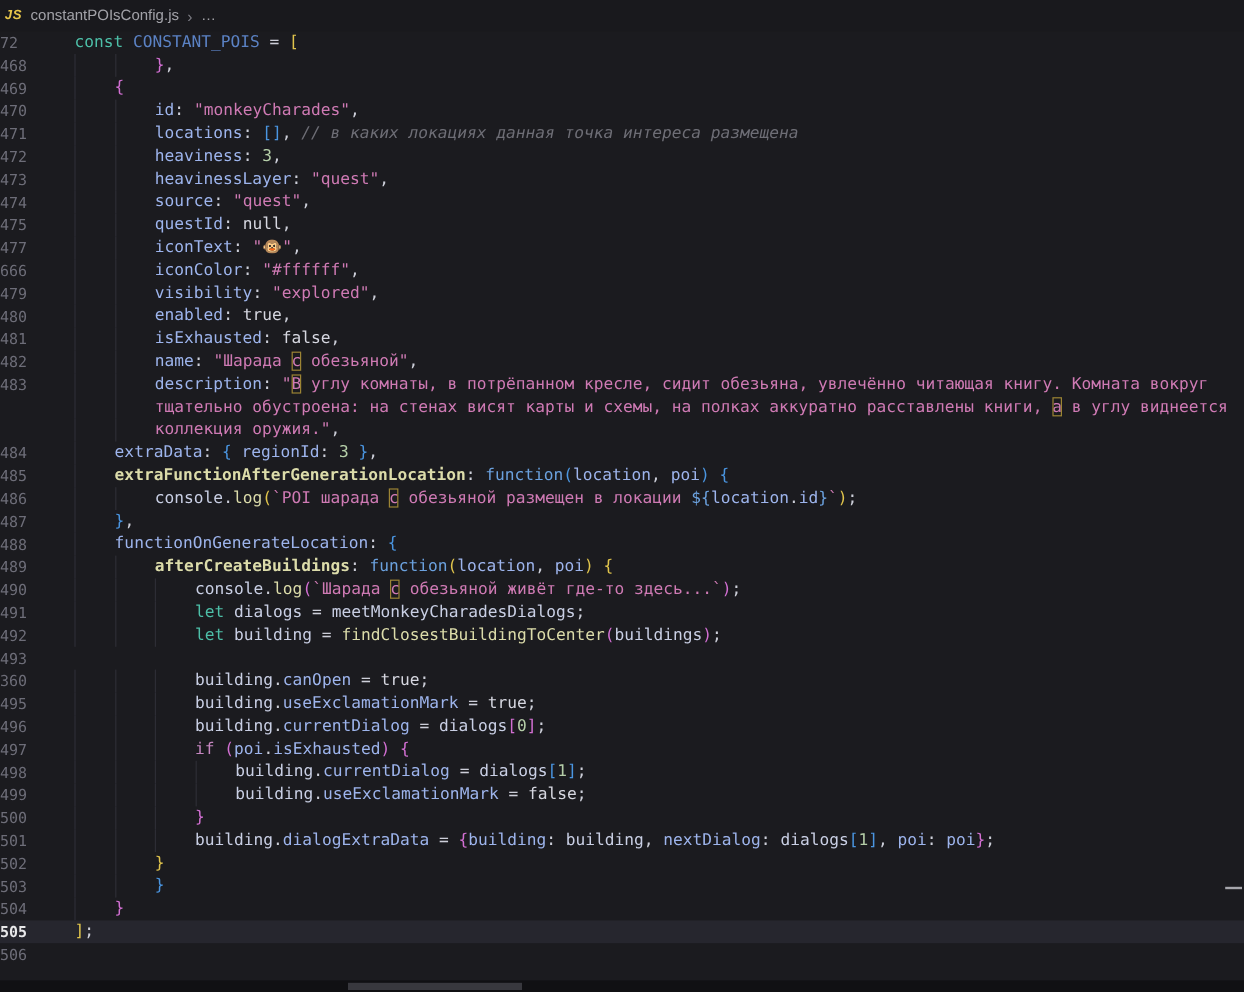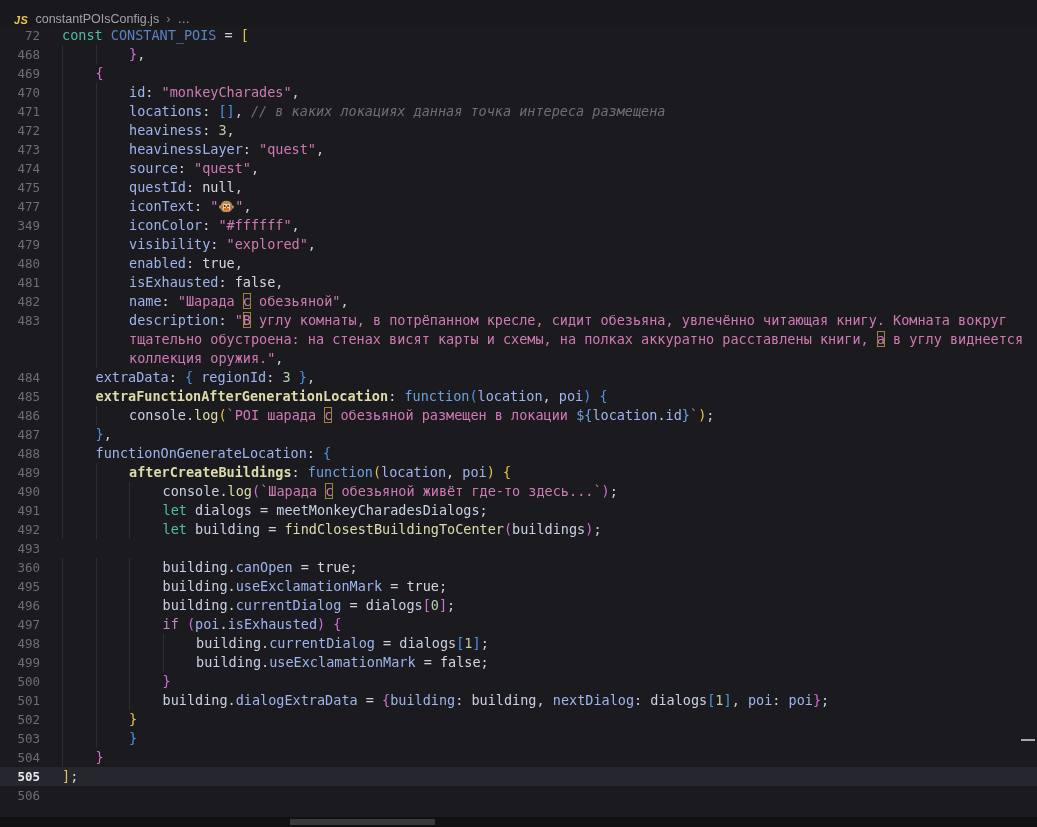--- a/index.html
+++ b/index.html
@@ -1,29 +1,29 @@
 <!DOCTYPE html>
 <html style="--jsIcon: #e8c74a; --breadcrumbText: #a2a2a8; --gutter: #6d6d78; --gutterActive: #e8e8ea; --activeLineBg: #26262e; --guide: #2d2d35; --punct: #cdcfd9; --prop: #9db4ec; --variable: #c9cfe4; --kwTeal: #4dbfa8; --kwBlue: #6ba1de; --kwPurple: #c586c0; --literal: #d6d7e0; --string: #cf7ab4; --number: #b5cea8; --comment: #6e6e76; --func: #dcdcaa; --constName: #5b82c4; --brYellow: #e0c44c; --brPink: #d26fd2; --brBlue: #4a95e0; --boxBorder: #9c8434;"><head>
 <meta charset="utf-8">
 <style>
   html,body{margin:0;padding:0;background:#151518;}
   #screen{position:relative;width:1037px;height:827px;background:#1b1b1f;overflow:hidden;
           font-family:"DejaVu Sans Mono",monospace;font-size:13.5px;}
   
-  .breadcrumbs{height:26px;display:flex;align-items:flex-end;gap:7px;padding-left:14px;
+  .breadcrumbs{height:26px;display:flex;align-items:center;gap:7px;padding-left:4px;
                background:#19191d;font-family:"Liberation Sans",sans-serif;font-size:12.5px;}
   .js-icon{color:var(--jsIcon);font-weight:bold;font-style:italic;font-size:11px;letter-spacing:.5px;}
   .bc-file{color:var(--breadcrumbText);cursor:pointer;}
   .bc-sep{color:#7c7c84;font-size:13px;}
   .bc-ellipsis{color:var(--breadcrumbText);cursor:pointer;letter-spacing:1px;}
   
   .editor{position:relative;}
   .row{display:flex;line-height:19px;height:19px;white-space:pre;}
   .row.active{background:var(--activeLineBg);}
-  .ln{flex:0 0 40px;text-align:right;color:var(--gutter);margin-right:22px;user-select:none;
+  .ln{flex:0 0 40px;color:var(--gutter);margin-right:22px;user-select:none;
       font-size:12.5px;cursor:pointer;}
   .row.active .ln{color:var(--gutterActive);font-weight:bold;}
   .code{white-space:pre;}
   .ind{display:inline-block;white-space:pre;border-left:1px solid var(--guide);}
   .p{color:var(--punct)} .pr{color:var(--prop)} .v{color:var(--variable)}
   .pm{color:var(--prop);}
   .kt{color:var(--kwTeal)} .kb{color:var(--kwBlue)} .kp{color:var(--kwPurple)}
   .li{color:var(--literal)} .s{color:var(--string)} .n{color:var(--number)}
   .c{color:var(--comment);font-style:italic}
   .f{color:var(--func)} .fb{color:var(--func);font-weight:bold}
@@ -50,21 +50,21 @@
       <div class="row"><span class="ln">72</span><span class="code"><span class="kt">const </span><span class="cn">CONSTANT_POIS</span><span class="p"> = </span><span class="y">[</span></span></div>
       <div class="row"><span class="ln">468</span><span class="code"><span class="ind">    </span><span class="ind">    </span><span class="k">}</span><span class="p">,</span></span></div>
       <div class="row"><span class="ln">469</span><span class="code"><span class="ind">    </span><span class="k">{</span></span></div>
       <div class="row"><span class="ln">470</span><span class="code"><span class="ind">    </span><span class="ind">    </span><span class="pr">id</span><span class="p">: </span><span class="s">"monkeyCharades"</span><span class="p">,</span></span></div>
       <div class="row"><span class="ln">471</span><span class="code"><span class="ind">    </span><span class="ind">    </span><span class="pr">locations</span><span class="p">: </span><span class="b">[]</span><span class="p">, </span><span class="c">// в каких локациях данная точка интереса размещена</span></span></div>
       <div class="row"><span class="ln">472</span><span class="code"><span class="ind">    </span><span class="ind">    </span><span class="pr">heaviness</span><span class="p">: </span><span class="n">3</span><span class="p">,</span></span></div>
       <div class="row"><span class="ln">473</span><span class="code"><span class="ind">    </span><span class="ind">    </span><span class="pr">heavinessLayer</span><span class="p">: </span><span class="s">"quest"</span><span class="p">,</span></span></div>
       <div class="row"><span class="ln">474</span><span class="code"><span class="ind">    </span><span class="ind">    </span><span class="pr">source</span><span class="p">: </span><span class="s">"quest"</span><span class="p">,</span></span></div>
       <div class="row"><span class="ln">475</span><span class="code"><span class="ind">    </span><span class="ind">    </span><span class="pr">questId</span><span class="p">: </span><span class="li">null</span><span class="p">,</span></span></div>
       <div class="row"><span class="ln">477</span><span class="code"><span class="ind">    </span><span class="ind">    </span><span class="pr">iconText</span><span class="p">: </span><span class="s">"🐵"</span><span class="p">,</span></span></div>
-      <div class="row"><span class="ln">349</span><span class="code"><span class="ind">    </span><span class="ind">    </span><span class="pr">iconColor</span><span class="p">: </span><span class="s">"#ffffff"</span><span class="p">,</span></span></div>
+      <div class="row"><span class="ln">666</span><span class="code"><span class="ind">    </span><span class="ind">    </span><span class="pr">iconColor</span><span class="p">: </span><span class="s">"#ffffff"</span><span class="p">,</span></span></div>
       <div class="row"><span class="ln">479</span><span class="code"><span class="ind">    </span><span class="ind">    </span><span class="pr">visibility</span><span class="p">: </span><span class="s">"explored"</span><span class="p">,</span></span></div>
       <div class="row"><span class="ln">480</span><span class="code"><span class="ind">    </span><span class="ind">    </span><span class="pr">enabled</span><span class="p">: </span><span class="li">true</span><span class="p">,</span></span></div>
       <div class="row"><span class="ln">481</span><span class="code"><span class="ind">    </span><span class="ind">    </span><span class="pr">isExhausted</span><span class="p">: </span><span class="li">false</span><span class="p">,</span></span></div>
       <div class="row"><span class="ln">482</span><span class="code"><span class="ind">    </span><span class="ind">    </span><span class="pr">name</span><span class="p">: </span><span class="s">"Шарада </span><span class="bx">с</span><span class="s"> обезьяной"</span><span class="p">,</span></span></div>
       <div class="row"><span class="ln">483</span><span class="code"><span class="ind">    </span><span class="ind">    </span><span class="pr">description</span><span class="p">: </span><span class="s">"</span><span class="bx">В</span><span class="s"> углу комнаты, в потрёпанном кресле, сидит обезьяна, увлечённо читающая книгу. Комната вокруг</span></span></div>
       <div class="row"><span class="ln"></span><span class="code"><span class="ind">    </span><span class="ind">    </span><span class="s">тщательно обустроена: на стенах висят карты и схемы, на полках аккуратно расставлены книги, </span><span class="bx">а</span><span class="s"> в углу виднеется</span></span></div>
       <div class="row"><span class="ln"></span><span class="code"><span class="ind">    </span><span class="ind">    </span><span class="s">коллекция оружия."</span><span class="p">,</span></span></div>
       <div class="row"><span class="ln">484</span><span class="code"><span class="ind">    </span><span class="pr">extraData</span><span class="p">: </span><span class="b">{</span><span class="p"> </span><span class="pr">regionId</span><span class="p">: </span><span class="n">3</span><span class="p"> </span><span class="b">}</span><span class="p">,</span></span></div>
       <div class="row"><span class="ln">485</span><span class="code"><span class="ind">    </span><span class="fb">extraFunctionAfterGenerationLocation</span><span class="p">: </span><span class="kb">function</span><span class="b">(</span><span class="pm">location</span><span class="p">, </span><span class="pm">poi</span><span class="b">)</span><span class="p"> </span><span class="b">{</span></span></div>
       <div class="row"><span class="ln">486</span><span class="code"><span class="ind">    </span><span class="ind">    </span><span class="v">console</span><span class="p">.</span><span class="f">log</span><span class="y">(</span><span class="s">`POI шарада </span><span class="bx">с</span><span class="s"> обезьяной размещен в локации </span><span class="kb">${</span><span class="pm">location</span><span class="p">.</span><span class="pr">id</span><span class="kb">}</span><span class="s">`</span><span class="y">)</span><span class="p">;</span></span></div>

